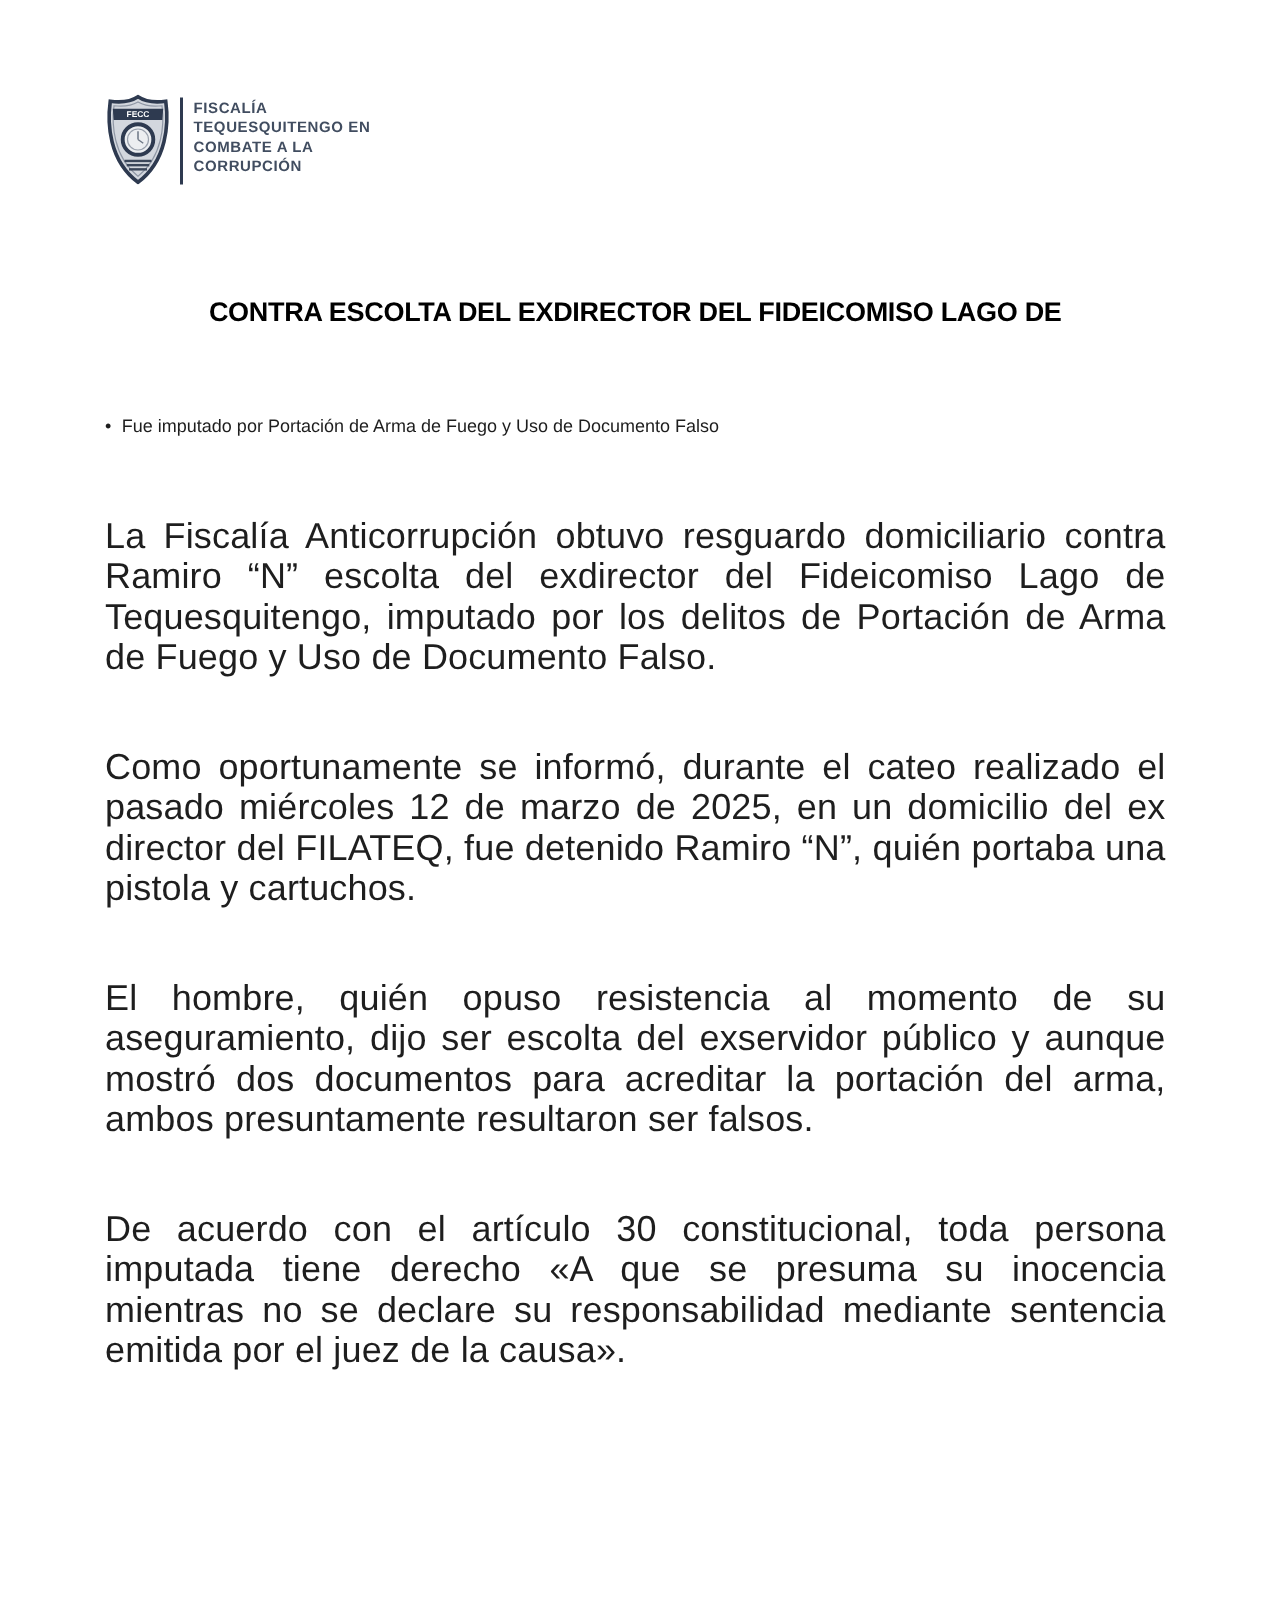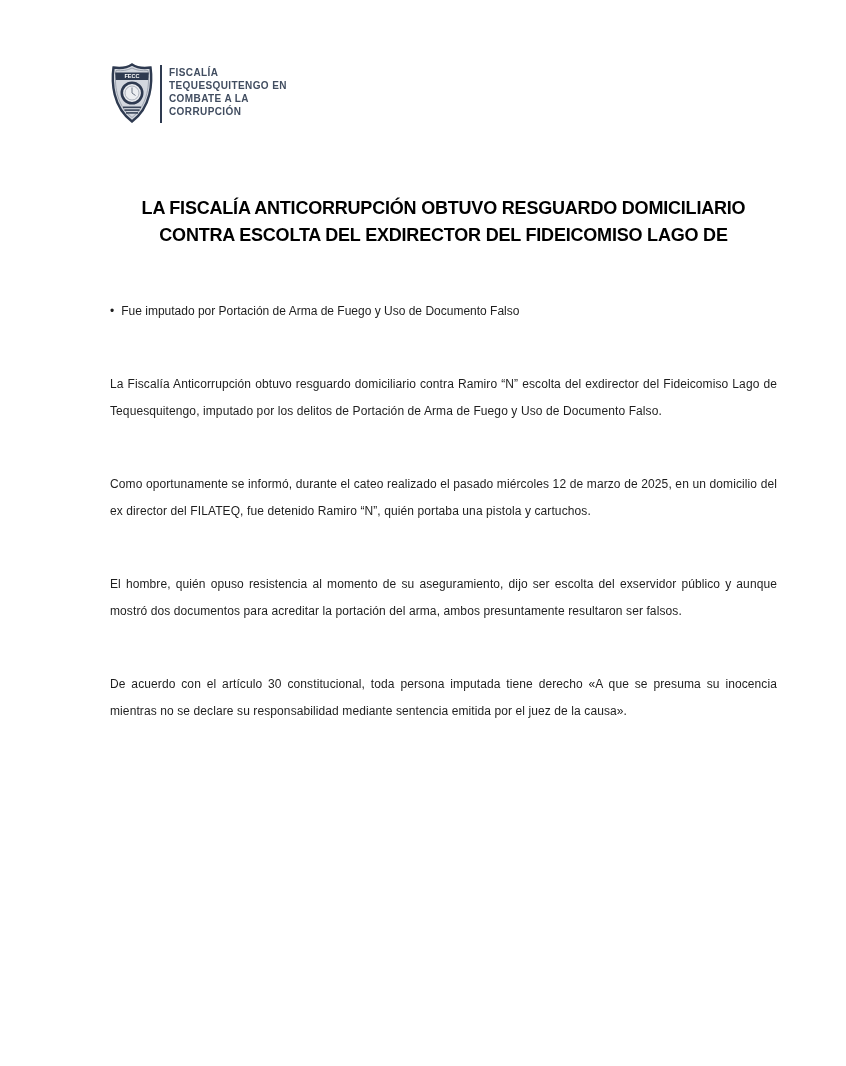--- a/index.html
+++ b/index.html
@@ -6,21 +6,21 @@
     margin: 0;
     padding: 0;
     background: #ffffff;
   }
   .page {
     position: relative;
     width: 846px;
     height: 1066px;
     background: #ffffff;
     box-sizing: border-box;
-    padding: 63px 69px 0 110px;
+    padding: 63px 69px 0 70px;
     font-family: "Liberation Sans", sans-serif;
     overflow: hidden;
   }
   
   .logo-row {
     display: flex;
     align-items: stretch;
     height: 62px;
   }
   .badge {
@@ -59,21 +59,21 @@
     margin-top: 48px;
     color: #1e1e1e;
     font-size: 12px;
     line-height: 28px;
   }
   .bullet-marker { margin-right: 7px; }
   
   .body-paragraphs p {
     margin: 46px 0 0 0;
     color: #1e1e1e;
-    font-size: 12px;
+    font-size: 24px;
     line-height: 27px;
     letter-spacing: 0.1px;
     text-align: justify;
   }
 </style>
 </head>
 <body>
 
 <div class="page">
 
@@ -101,21 +101,20 @@
 
     <div class="org-text">
       <div>FISCALÍA</div>
       <div>TEQUESQUITENGO EN</div>
       <div>COMBATE A LA</div>
       <div>CORRUPCIÓN</div>
     </div>
   </div>
 
   <div class="doc-title">
-    <div class="title-line">LA FISCALÍA ANTICORRUPCIÓN OBTUVO RESGUARDO DOMICILIARIO</div>
     <div class="title-line">CONTRA ESCOLTA DEL EXDIRECTOR DEL FIDEICOMISO LAGO DE</div>
   </div>
 
   <div class="bullet-line">
     <span class="bullet-marker">•</span><span>Fue imputado por Portación de Arma de Fuego y Uso de Documento Falso</span>
   </div>
 
   <div class="body-paragraphs">
     <p>La Fiscalía Anticorrupción obtuvo resguardo domiciliario contra Ramiro “N” escolta del exdirector del Fideicomiso Lago de Tequesquitengo, imputado por los delitos de Portación de Arma de Fuego y Uso de Documento Falso.</p>
     <p>Como oportunamente se informó, durante el cateo realizado el pasado miércoles 12 de marzo de 2025, en un domicilio del ex director del FILATEQ, fue detenido Ramiro “N”, quién portaba una pistola y cartuchos.</p>

